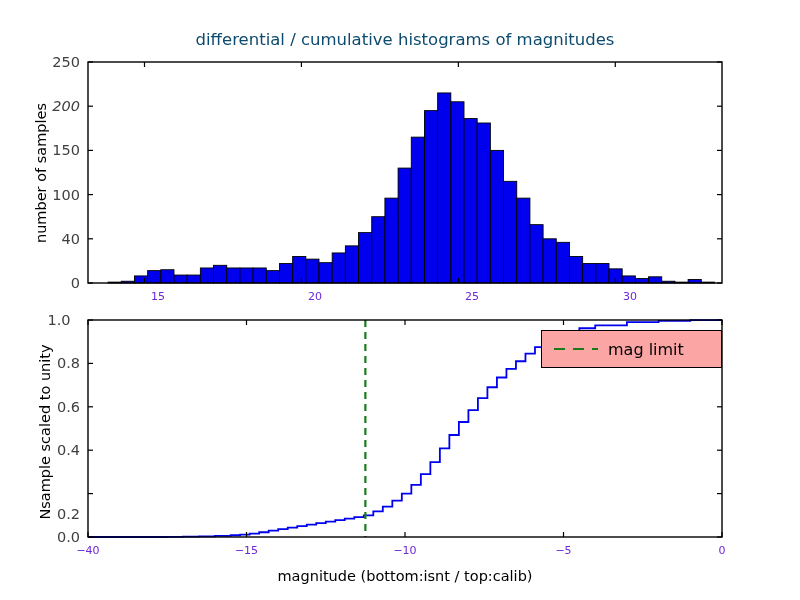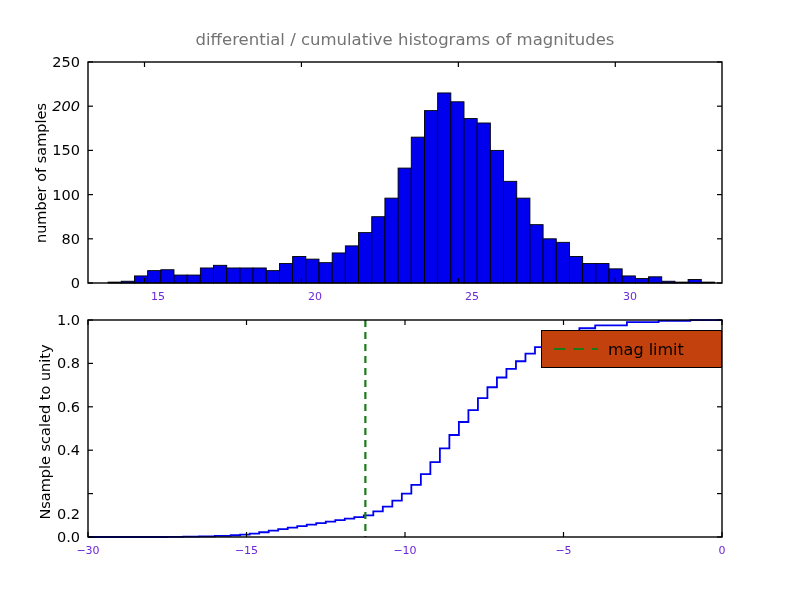--- a/index.html
+++ b/index.html
@@ -16,21 +16,21 @@
   #figure {
     position: relative;
     width: 800px;
     height: 600px;
     background: #ffffff;
   }
   .axes-title {
     position: absolute;
     text-align: center;
     font-size: 16.5px;
-    color: #737373;
+    color: #0c4a6e;
     white-space: nowrap;
   }
   .axis-label {
     position: absolute;
     font-size: 14.5px;
     color: #000000;
     white-space: nowrap;
   }
   .ylabel-rot {
     transform-origin: 50% 50%;
@@ -41,33 +41,33 @@
     position: absolute;
     font-size: 11px;
     color: #6d28d9;
     text-align: center;
     white-space: nowrap;
     transform: translateX(-50%);
   }
   .tick-label-y {
     position: absolute;
     font-size: 14.5px;
-    color: #000000;
+    color: #404040;
     text-align: right;
     white-space: nowrap;
     transform: translateY(-50%);
   }
   .plot-svg {
     position: absolute;
     left: 0;
     top: 0;
   }
   .legend-box {
     position: absolute;
-    background: #c2410c;
+    background: #fca5a5;
     border: 1.2px solid #000000;
     display: flex;
     align-items: center;
     box-sizing: border-box;
   }
   .legend-sample {
     width: 44px;
     height: 2px;
     margin: 0 10px 0 12px;
     background-image: linear-gradient(to right, #1a7a1a 0 11px, transparent 11px 19px, #1a7a1a 19px 30px, transparent 30px 38px, #1a7a1a 38px 44px);
@@ -85,21 +85,21 @@
 <div id="figure">
 
   <div class="axes-title" style="left:88px; top:30px; width:634px;">differential / cumulative histograms of magnitudes</div>
 
   <div class="axis-label ylabel-rot" style="left:-74px; top:165px; width:230px;">number of samples</div>
 
   <div class="tick-label-y" style="left:42px; top:62px; width:38px;">250</div>
   <div class="tick-label-y" style="left:42px; top:106.2px; width:38px;font-style:italic;">200</div>
   <div class="tick-label-y" style="left:42px; top:150.4px; width:38px;">150</div>
   <div class="tick-label-y" style="left:42px; top:194.6px; width:38px;">100</div>
-  <div class="tick-label-y" style="left:42px; top:238.8px; width:38px;">80</div>
+  <div class="tick-label-y" style="left:42px; top:238.8px; width:38px;">40</div>
   <div class="tick-label-y" style="left:42px; top:283px; width:38px;">0</div>
 
   <div class="tick-label-x" style="left:158px; top:290px;">15</div>
   <div class="tick-label-x" style="left:315px; top:290px;">20</div>
   <div class="tick-label-x" style="left:472px; top:290px;">25</div>
   <div class="tick-label-x" style="left:630px; top:290px;">30</div>
 
   <svg class="plot-svg" id="top-axes-svg" width="800" height="600">
       <g>
         <rect x="108.0871287128713" y="282.116" width="13.182178217821843" height="0.8840000000000146" fill="#0000ee" stroke="#000000" stroke-width="0.9"></rect>
@@ -167,29 +167,30 @@
       <line x1="722" y1="150.4" x2="717" y2="150.4" stroke="#000" stroke-width="1.2"></line>
       <line x1="88" y1="106.19999999999999" x2="93" y2="106.19999999999999" stroke="#000" stroke-width="1.2"></line>
       <line x1="722" y1="106.19999999999999" x2="717" y2="106.19999999999999" stroke="#000" stroke-width="1.2"></line>
       <line x1="88" y1="62" x2="93" y2="62" stroke="#000" stroke-width="1.2"></line>
       <line x1="722" y1="62" x2="717" y2="62" stroke="#000" stroke-width="1.2"></line>
       <rect x="88" y="62" width="634" height="221" fill="none" stroke="#000000" stroke-width="1.4"></rect>
     </svg>
 
   <div class="axis-label ylabel-rot" style="left:-105px; top:424px; width:300px;">Nsample scaled to unity</div>
 
-
-  <div class="tick-label-y" style="left:38px; top:320px; width:42px;">1.0</div>
+  <div class="axis-label" style="left:88px; top:568px; width:634px; text-align:center;">magnitude (bottom:isnt / top:calib)</div>
+
+  <div class="tick-label-y" style="left:38px; top:320px; width:42px;text-align:center;">1.0</div>
   <div class="tick-label-y" style="left:38px; top:363.4px; width:42px;">0.8</div>
   <div class="tick-label-y" style="left:38px; top:406.8px; width:42px;">0.6</div>
   <div class="tick-label-y" style="left:38px; top:450.2px; width:42px;">0.4</div>
   <div class="tick-label-y" style="left:38px; top:493.6px; width:42px;margin-top:20px;">0.2</div>
   <div class="tick-label-y" style="left:38px; top:537px; width:42px;">0.0</div>
 
-  <div class="tick-label-x" style="left:88px;  top:544px;">−30</div>
+  <div class="tick-label-x" style="left:88px;  top:544px;">−40</div>
   <div class="tick-label-x" style="left:246.5px; top:544px;">−15</div>
   <div class="tick-label-x" style="left:405px; top:544px;">−10</div>
   <div class="tick-label-x" style="left:563.5px; top:544px;">−5</div>
   <div class="tick-label-x" style="left:722px; top:544px;">0</div>
 
   <svg class="plot-svg" id="bottom-axes-svg" width="800" height="600">
       <path d="M 88 537 L 103.85 537 L 103.85 537 L 119.7 537 L 119.7 537 L 135.55 537 L 135.55 537 L 151.4 537 L 151.4 537 L 167.25 537 L 167.25 536.783 L 183.1 536.783 L 183.1 536.566 L 198.95 536.566 L 198.95 536.349 L 214.8 536.349 L 214.8 535.915 L 230.65 535.915 L 230.65 535.264 L 240.16000000000003 535.264 L 240.16000000000003 534.613 L 249.67000000000002 534.613 L 249.67000000000002 533.528 L 259.18 533.528 L 259.18 532.226 L 268.69 532.226 L 268.69 530.707 L 278.2 530.707 L 278.2 529.188 L 287.71000000000004 529.188 L 287.71000000000004 527.669 L 297.21999999999997 527.669 L 297.21999999999997 526.15 L 306.73 526.15 L 306.73 524.631 L 316.24 524.631 L 316.24 523.112 L 325.75 523.112 L 325.75 521.593 L 335.26 521.593 L 335.26 520.074 L 344.77 520.074 L 344.77 518.555 L 354.28000000000003 518.555 L 354.28000000000003 517.0360000000001 L 363.78999999999996 517.0360000000001 L 363.78999999999996 515.3 L 373.3 515.3 L 373.3 511.394 L 382.81 511.394 L 382.81 506.62 L 392.32 506.62 L 392.32 500.544 L 401.83 500.544 L 401.83 493.6 L 411.34000000000003 493.6 L 411.34000000000003 484.92 L 420.85 484.92 L 420.85 474.07 L 430.36 474.07 L 430.36 462.135 L 439.86999999999995 462.135 L 439.86999999999995 448.464 L 449.38000000000005 448.464 L 449.38000000000005 435.01 L 458.89 435.01 L 458.89 421.99 L 468.4 421.99 L 468.4 410.055 L 477.90999999999997 410.055 L 477.90999999999997 398.12 L 487.42 398.12 L 487.42 387.27 L 496.93 387.27 L 496.93 377.505 L 506.43999999999994 377.505 L 506.43999999999994 368.825 L 515.95 368.825 L 515.95 361.23 L 525.46 361.23 L 525.46 353.635 L 534.97 353.635 L 534.97 347.125 L 544.48 347.125 L 544.48 341.7 L 553.99 341.7 L 553.99 336.926 L 563.5 336.926 L 563.5 333.02 L 579.35 333.02 L 579.35 328.246 L 595.2 328.246 L 595.2 325.425 L 626.9 325.425 L 626.9 322.17 L 658.6 322.17 L 658.6 320.868 L 690.3 320.868 L 690.3 320.217 L 722 320.217 L 722 320" fill="none" stroke="#0000ee" stroke-width="1.8" stroke-linejoin="miter"></path>
       <line x1="365.375" y1="320" x2="365.375" y2="537" stroke="#1a7a1a" stroke-width="2.2" stroke-dasharray="7,5"></line>
       <line x1="88" y1="537" x2="88" y2="532" stroke="#000" stroke-width="1.2"></line>
       <line x1="88" y1="320" x2="88" y2="325" stroke="#000" stroke-width="1.2"></line>

